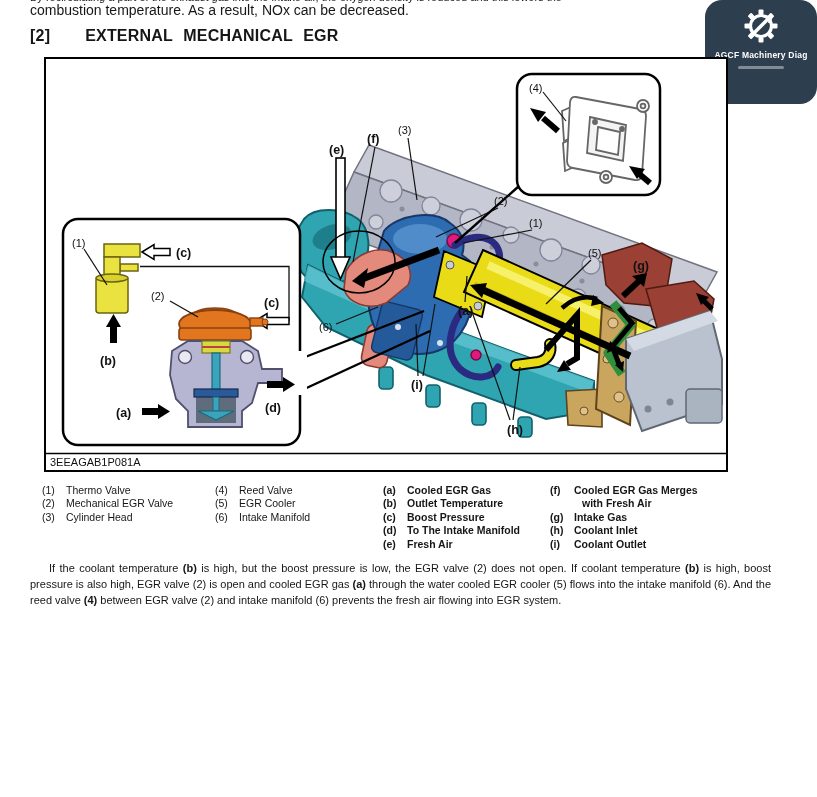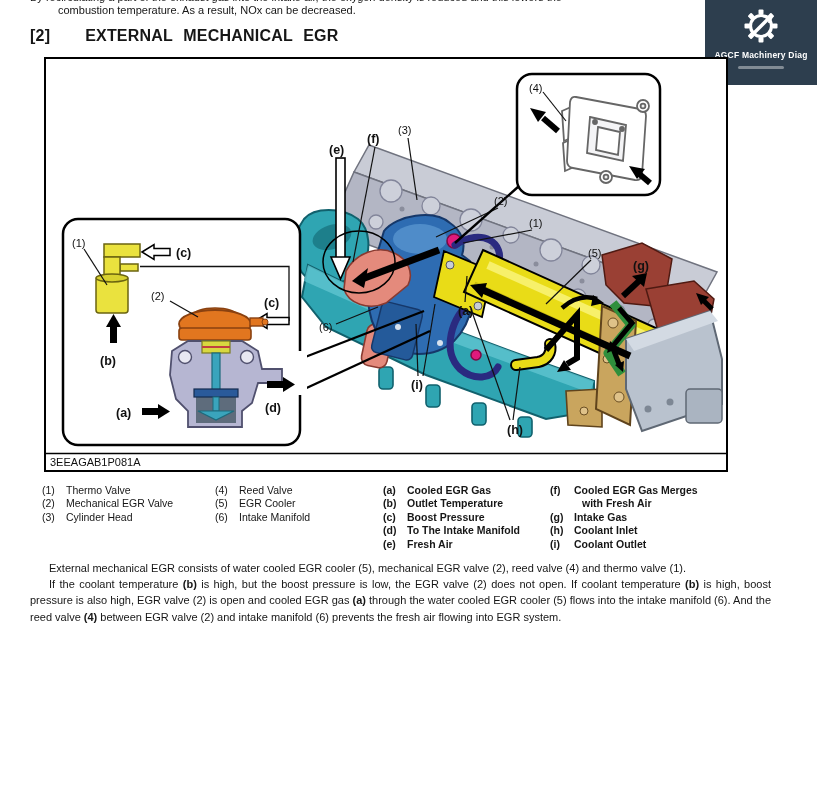--- a/index.html
+++ b/index.html
@@ -1,23 +1,23 @@
 <!DOCTYPE html>
 <html><head>
 <meta charset="utf-8">
 <style>
   html,body{margin:0;padding:0;}
   body{width:817px;height:797px;position:relative;overflow:hidden;background:#fff;
        font-family:"Liberation Sans",sans-serif;color:#161616;}
   .clipline{position:absolute;top:-10px;left:30px;width:740px;font-size:11px;line-height:14px;text-align:justify;}
-  .introline{position:absolute;top:3px;left:30px;width:740px;font-size:11px;line-height:14px;margin-left:28px;}
+  .introline{position:absolute;top:3px;left:30px;width:740px;font-size:14px;line-height:14px;}
   .heading{position:absolute;top:27px;left:30px;font-size:16px;font-weight:bold;letter-spacing:.2px;}
   .heading .num{display:inline-block;margin-right:14px;}
   .heading .ttl{word-spacing:6px;margin-left:21px;}
-  .logo{position:absolute;left:705px;top:0;width:112px;height:85px;background:#2d3e4e;}
+  .logo{position:absolute;left:705px;top:0;width:112px;height:104px;background:#2d3e4e;border-radius:17px;}
   .logo svg{position:absolute;left:39px;top:9px;}
   .logo .ltitle{position:absolute;top:50px;left:0;width:112px;text-align:center;color:#fff;
         font-size:8.5px;font-weight:bold;letter-spacing:.2px;}
   .logo .ltag{position:absolute;top:66px;left:33px;width:46px;height:3px;background:rgba(255,255,255,.4);border-radius:2px;}
   .figframe{position:absolute;left:44px;top:57px;width:684px;height:415px;border:2px solid #000;box-sizing:border-box;background:#fff;}
   .legend{position:absolute;top:484px;left:0;width:817px;font-size:10.5px;}
   .lg-col{position:absolute;top:0;}
   .lg-row{display:flex;line-height:13.4px;}
   .lg-key{width:24px;flex:0 0 24px;}
   .lg-lab{white-space:nowrap;}
@@ -391,15 +391,14 @@
         <span class="lg-lab">Coolant Inlet</span>
       </div>
       <div class="lg-row">
         <span class="lg-key">(i)</span>
         <span class="lg-lab">Coolant Outlet</span>
       </div>
     </div>
 </div>
 
 <div class="bodytext">
-    <p><span>External mechanical EGR consists of water cooled EGR cooler (5), mechanical EGR valve (2), reed valve (4) and thermo valve (1).</span></p>
     <p><span>If the coolant temperature </span><b>(b)</b><span> is high, but the boost pressure is low, the EGR valve (2) does not open. If coolant temperature </span><b>(b)</b><span> is high, boost pressure is also high, EGR valve (2) is open and cooled EGR gas </span><b>(a)</b><span> through the water cooled EGR cooler (5) flows into the intake manifold (6). And the reed valve </span><b>(4)</b><span> between EGR valve (2) and intake manifold (6) prevents the fresh air flowing into EGR system.</span></p>
   </div>
 
 </body></html>

